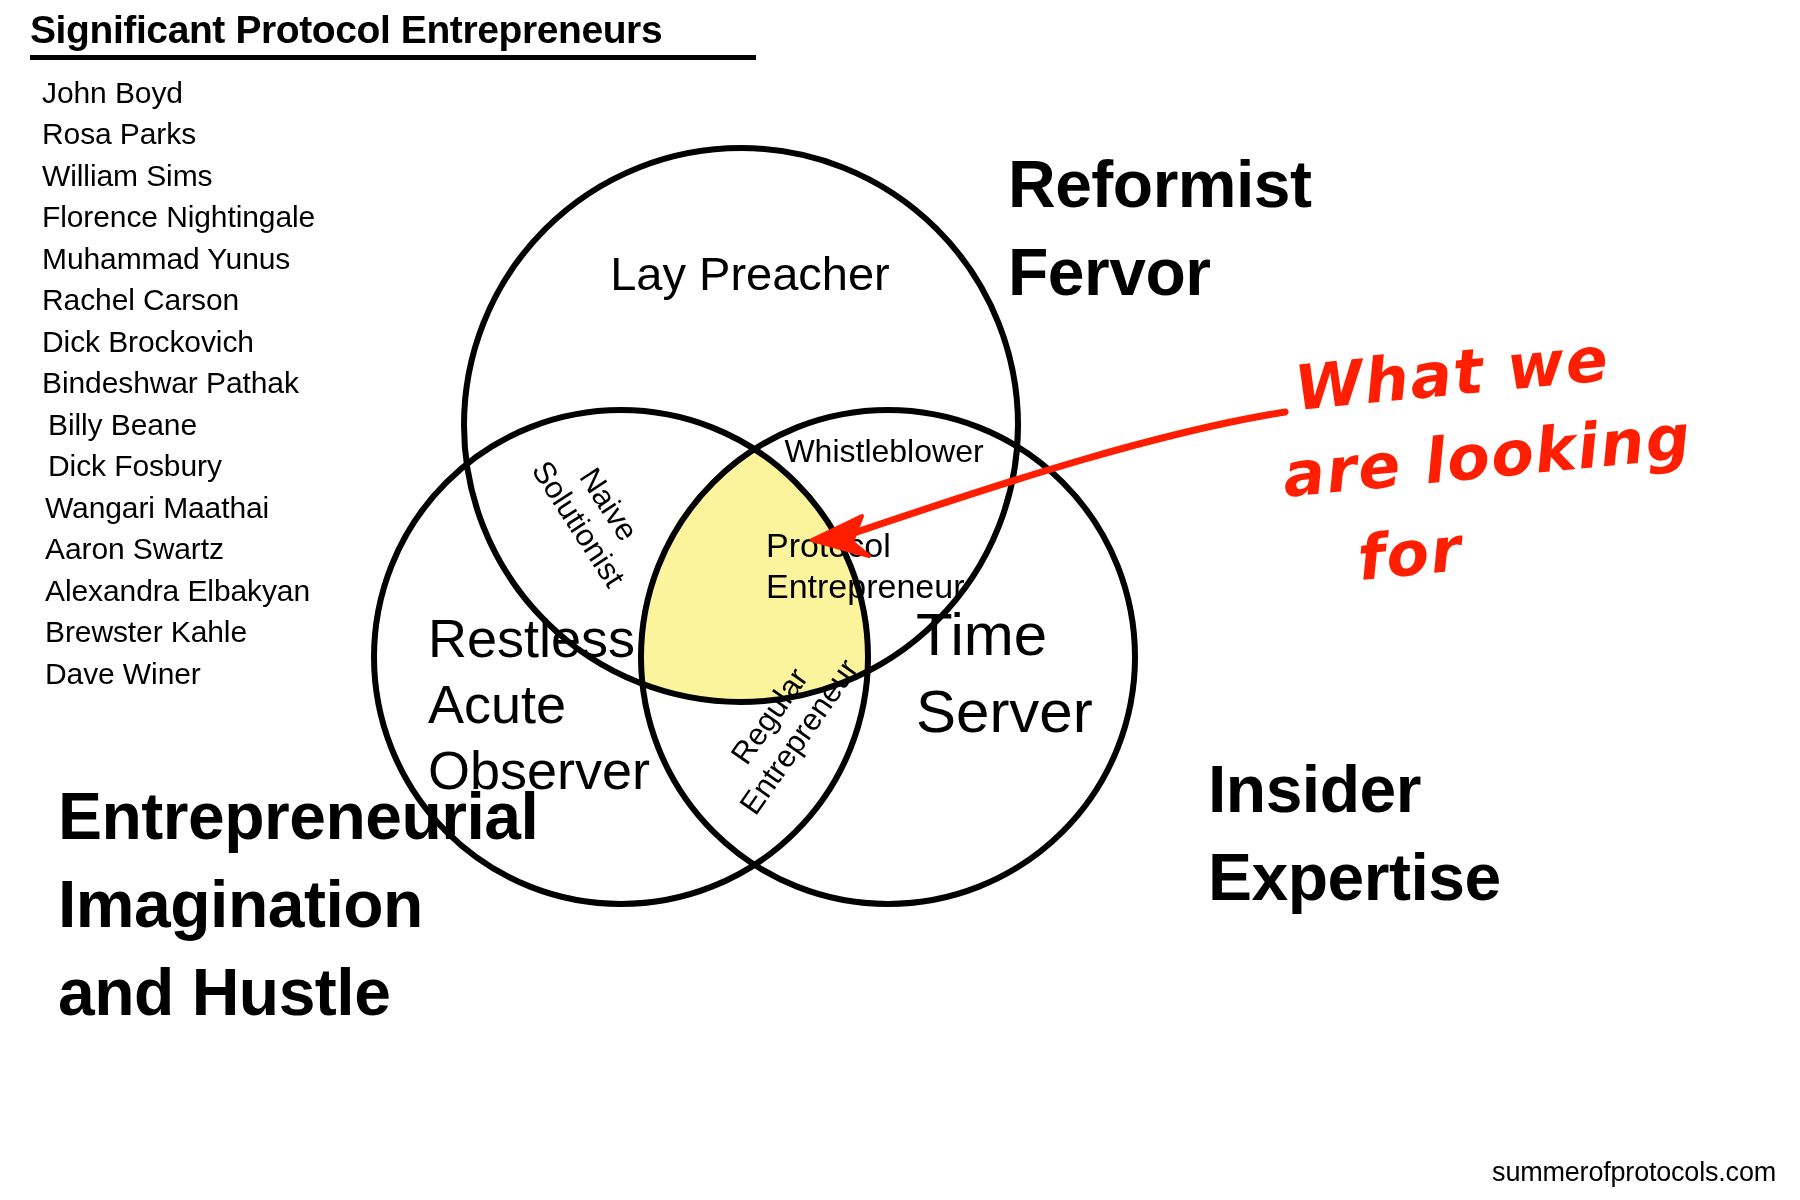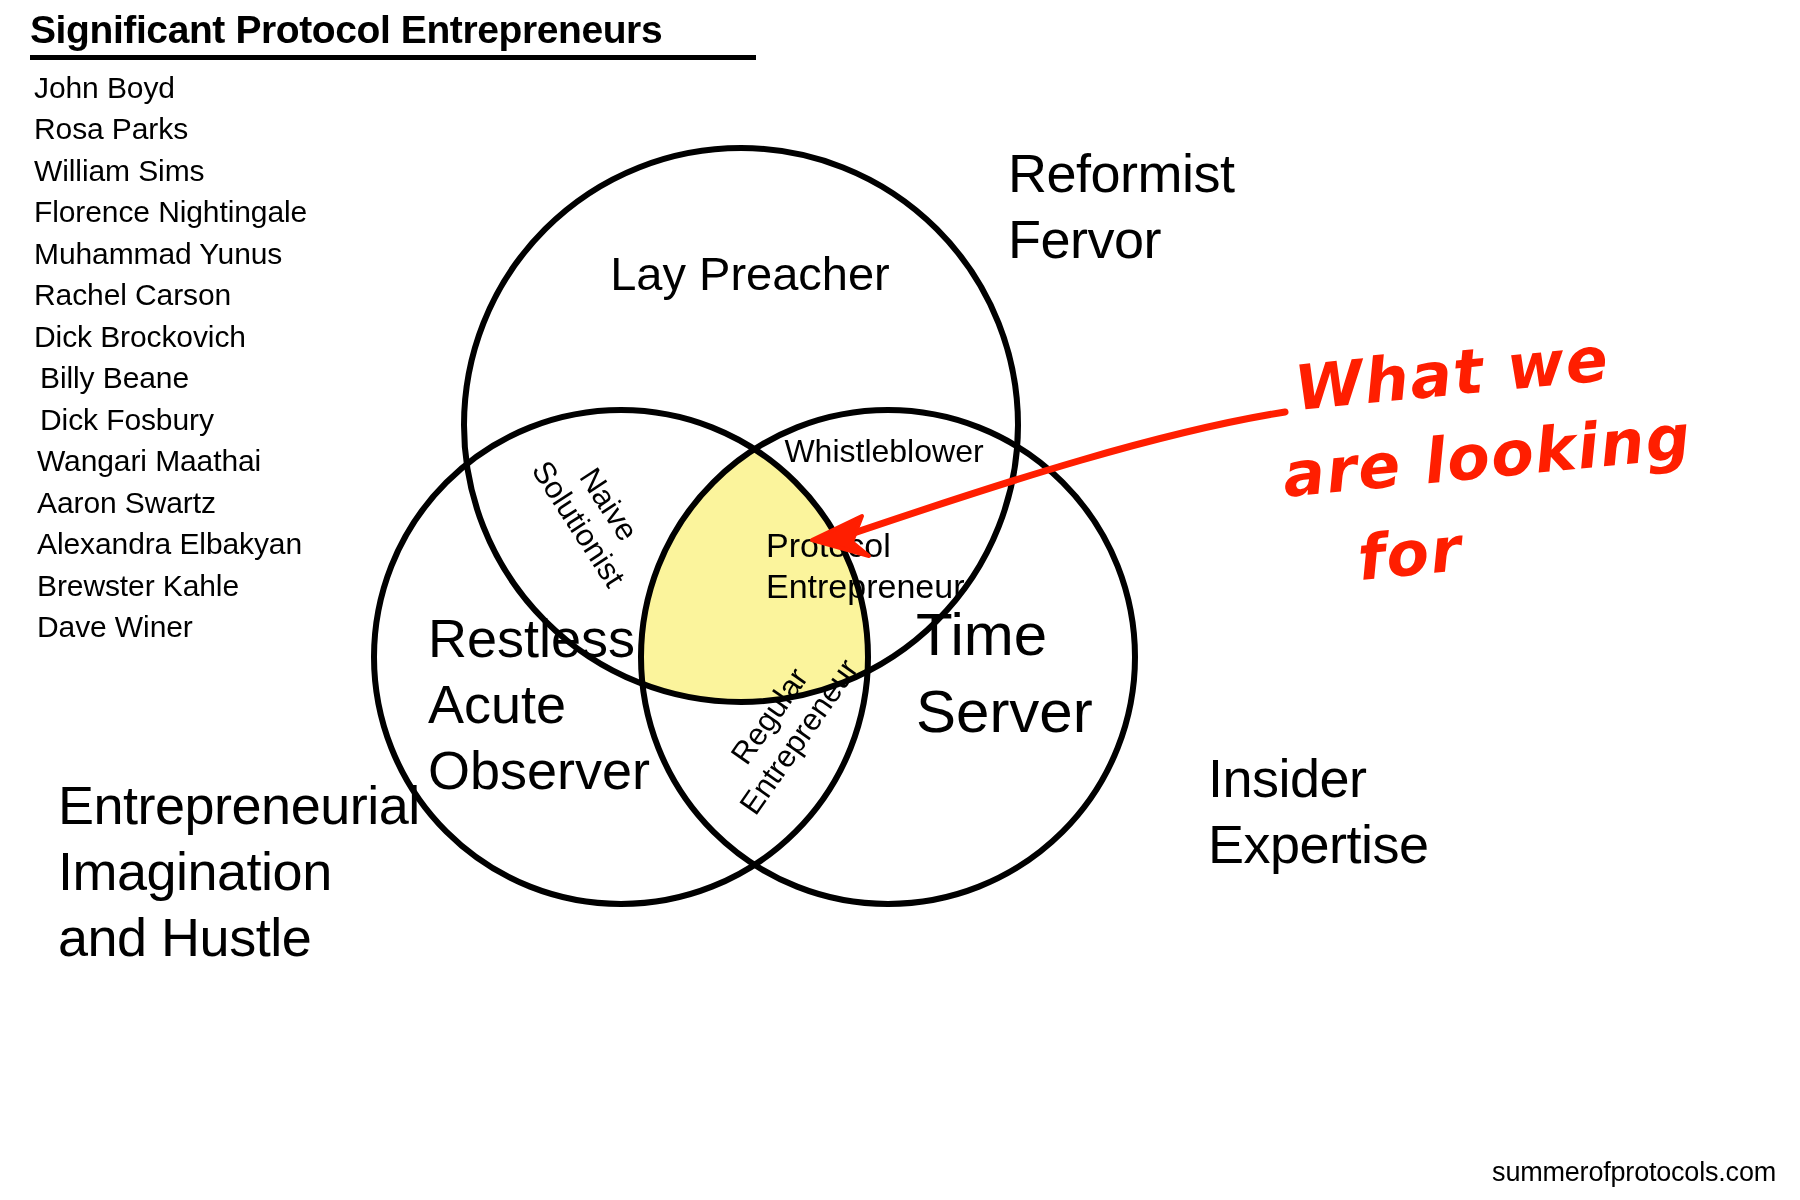--- a/index.html
+++ b/index.html
@@ -35,43 +35,44 @@
   }
   #list-rule {
     height: 5px;
     background: #000;
     width: 726px;
     margin-top: 2px;
     margin-bottom: 7px;
   }
   #name-list {
     list-style: none;
-    margin: 4px;
+    margin: 12px;
     padding: 0;
   }
   #name-list li {
     font-size: 30px;
     line-height: 41.5px;
     white-space: nowrap;
     letter-spacing: -0.1px;
   }
   #name-list li .qual {
     font-size: 25px;
   }
   
   #name-list li.ind1 { padding-left: 6px; }
   #name-list li.ind2 { padding-left: 3px; }
 
   
   .outer-label {
     position: absolute;
-    font-size: 54px;
-    line-height: 66px;
+    font-size: 66px;
+    line-height: 88px;
     letter-spacing: -0.5px;
     white-space: pre-line;
+    font-weight: bold;
   }
   #label-reformist  { left: 1008px; top: 140px; }
   #label-insider    { left: 1208px; top: 745px; }
   #label-entreprise { left: 58px;  top: 772px; }
 
   
   #footer-url {
     position: absolute;
     right: 24px;
     bottom: 12px;
@@ -118,20 +119,21 @@
     <div id="list-title">Significant Protocol Entrepreneurs</div>
     <div id="list-rule"></div>
     <ul id="name-list">
       <li>John Boyd</li>
       <li>Rosa Parks</li>
       <li>William Sims</li>
       <li>Florence Nightingale</li>
       <li>Muhammad Yunus</li>
       <li>Rachel Carson</li>
       <li>Dick Brockovich</li>
+      <li>Bindeshwar Pathak</li>
       <li class="ind1">Billy Beane</li>
       <li class="ind1">Dick Fosbury</li>
       <li class="ind2">Wangari Maathai</li>
       <li class="ind2">Aaron Swartz</li>
       <li class="ind2">Alexandra Elbakyan</li>
       <li class="ind2">Brewster Kahle</li>
       <li class="ind2">Dave Winer</li>
     </ul>
   </div>
 

